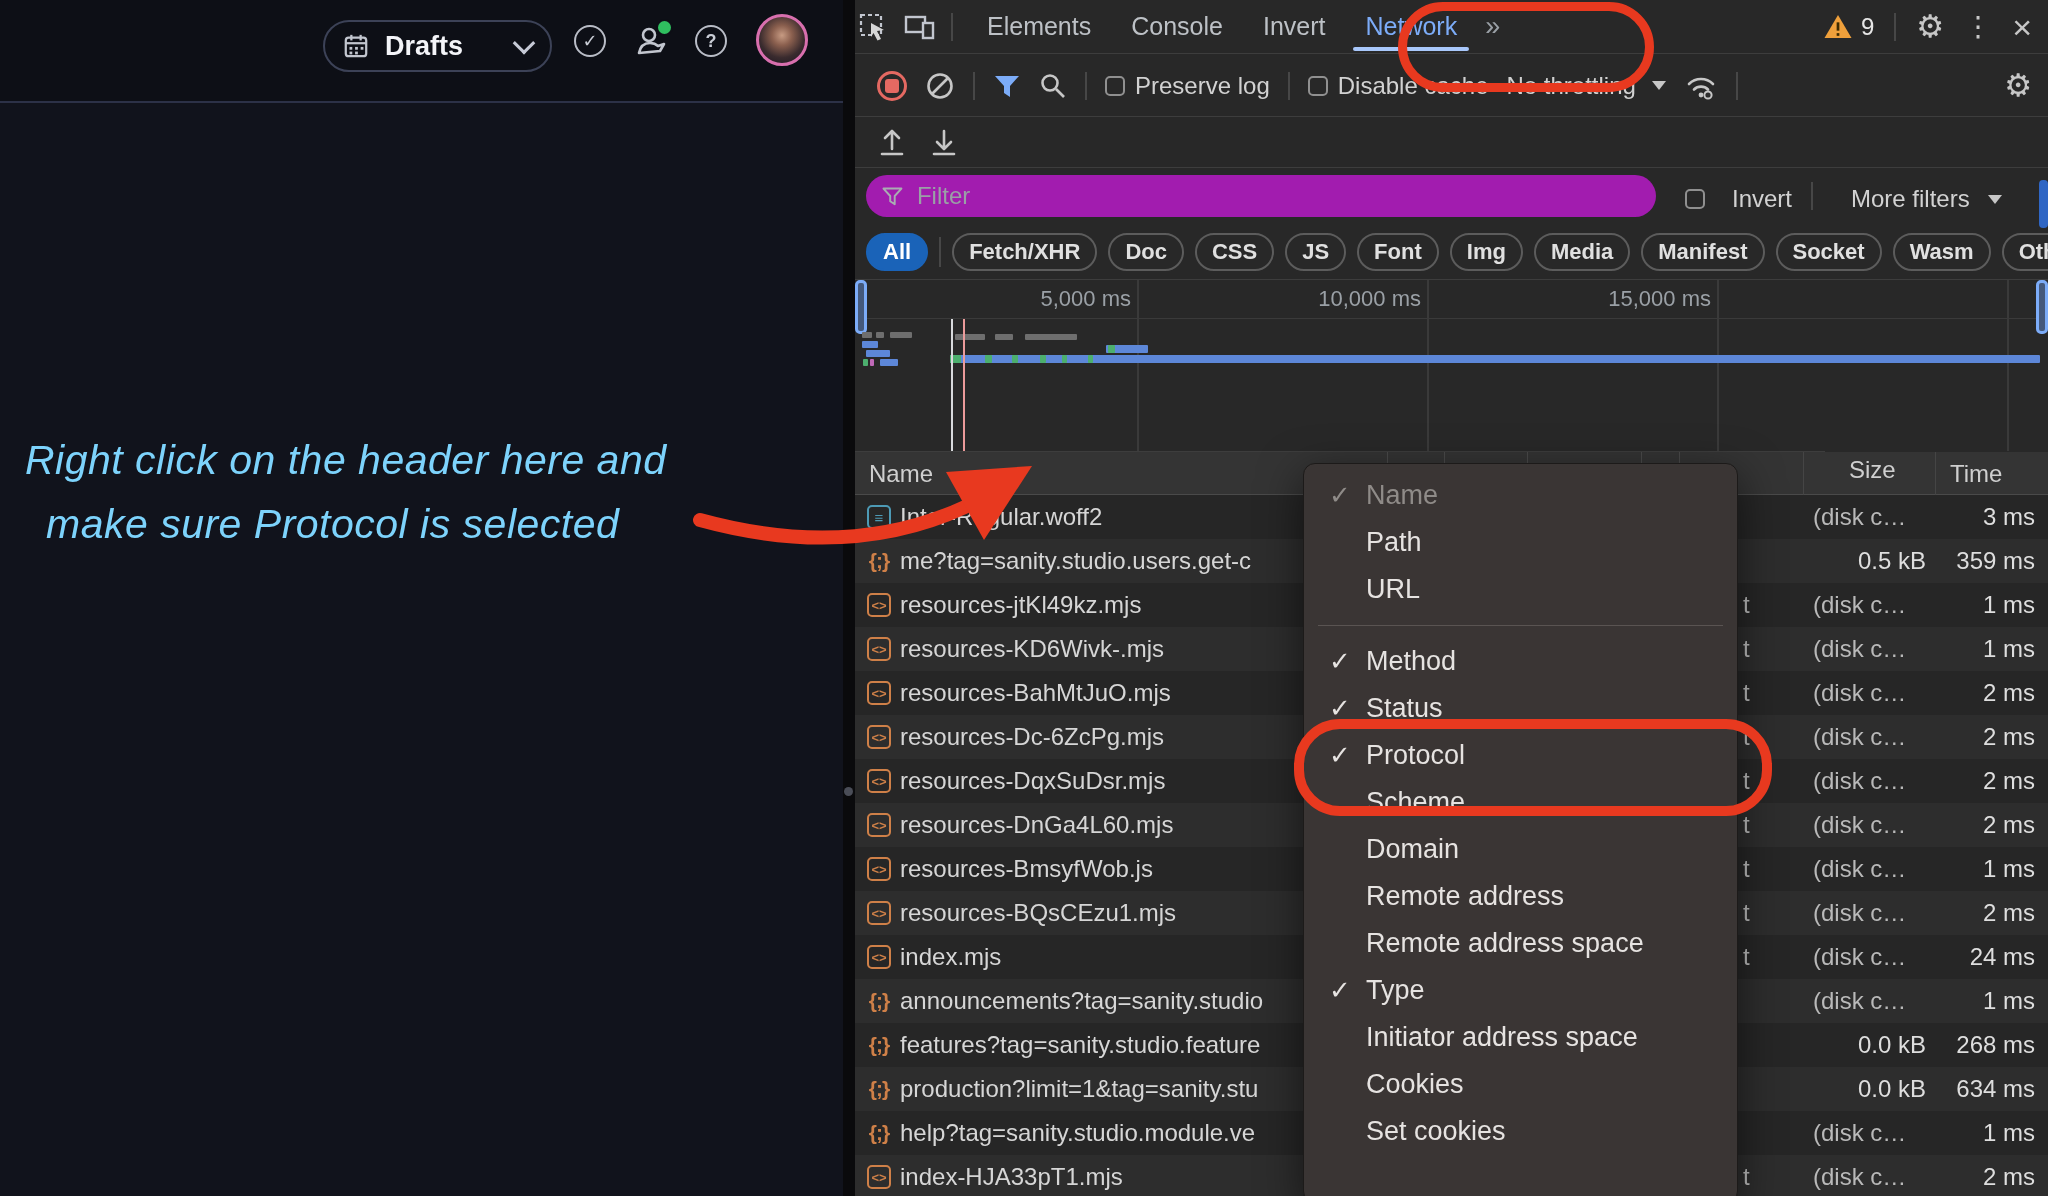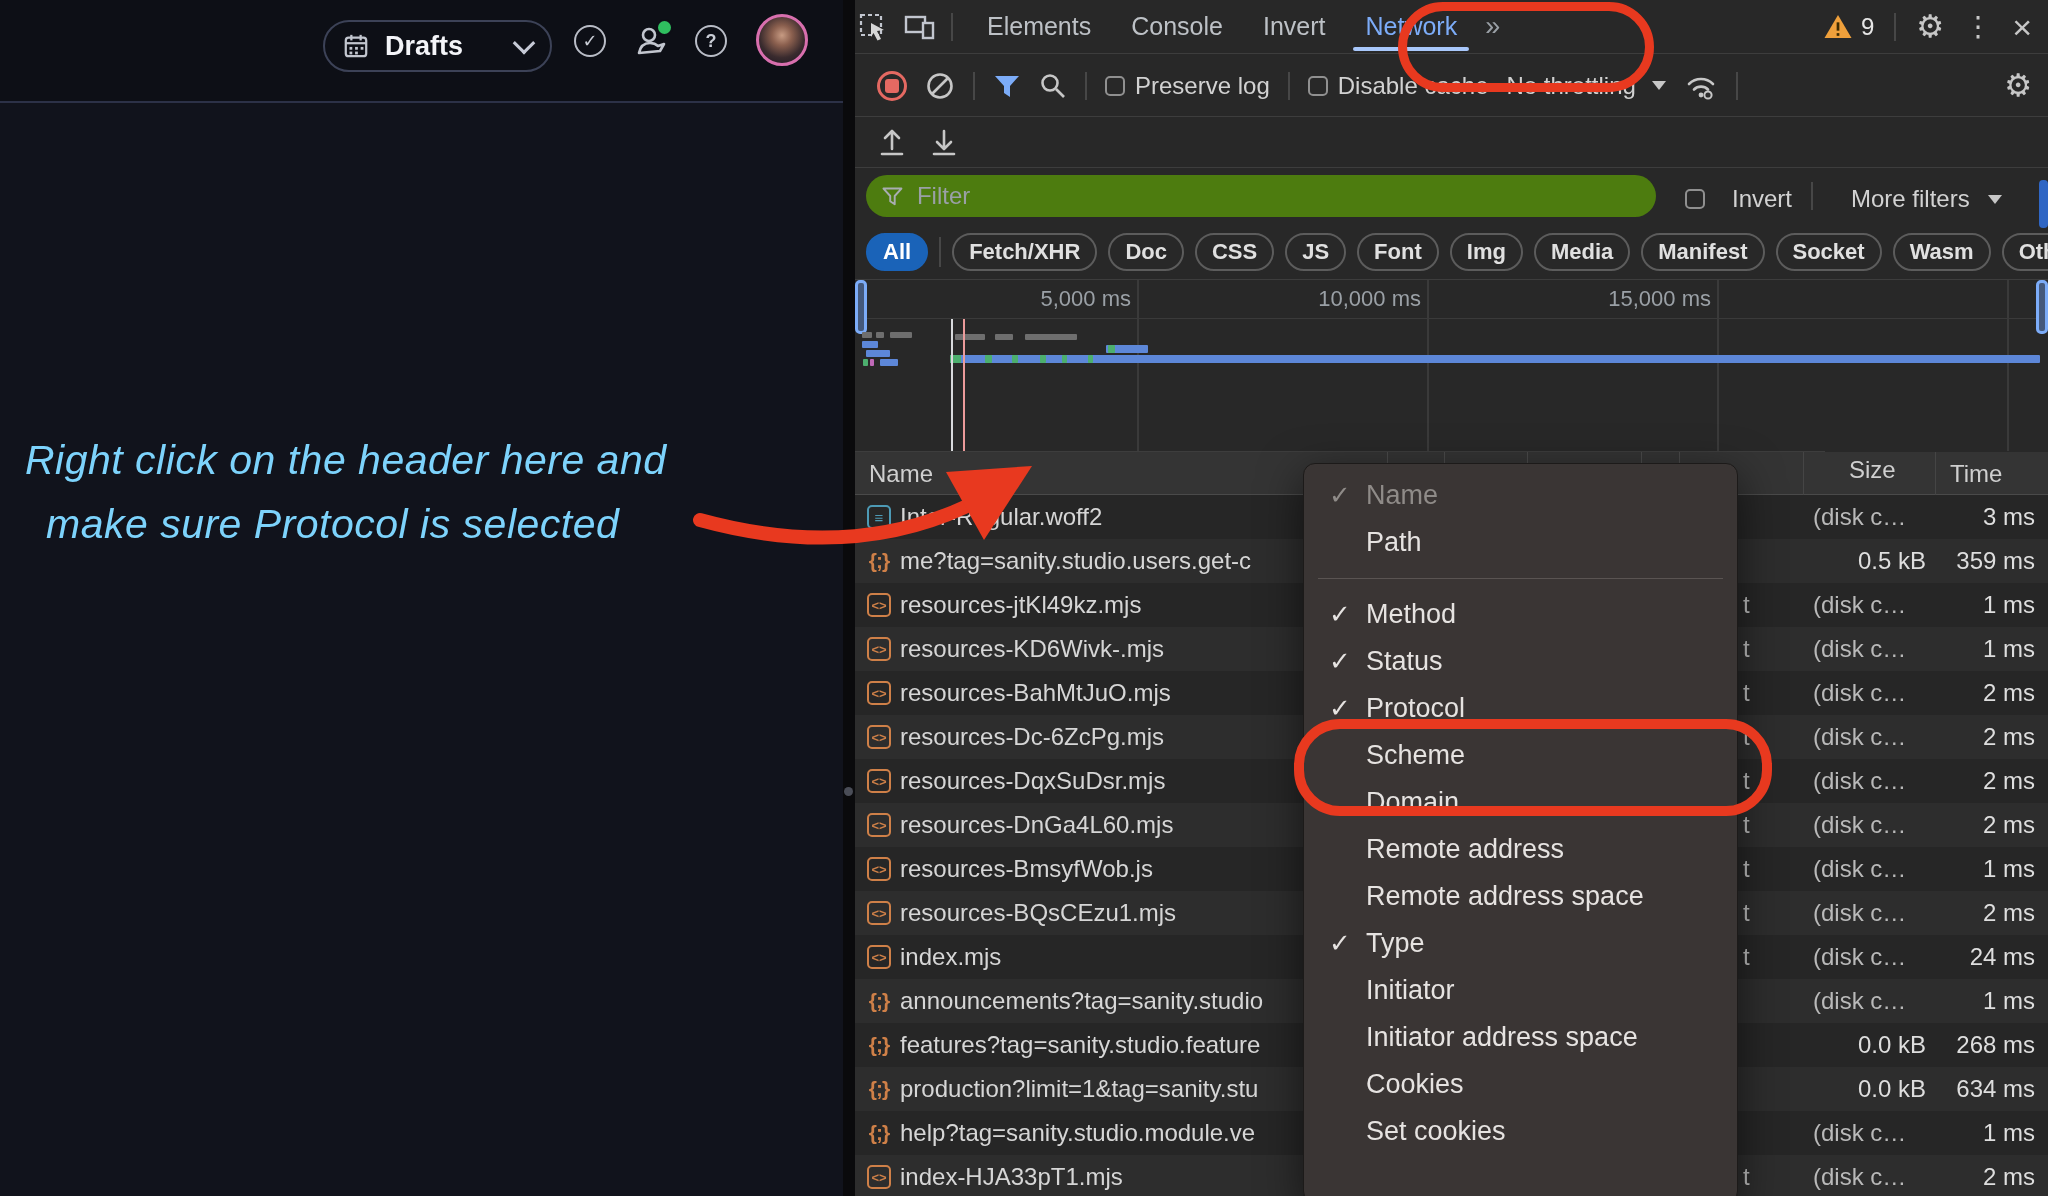--- a/index.html
+++ b/index.html
@@ -62,21 +62,21 @@
          border-top:9px solid #c7c7c7;margin-left:6px;}
   .tgroup{display:flex;align-items:center;gap:10px;cursor:pointer;}
   .toolbar-gear{margin-left:auto;padding-right:16px;}
 
   
   .harrow{position:absolute;left:0;top:118px;width:1193px;height:50px;display:flex;align-items:center;
           gap:22px;padding-left:22px;box-sizing:border-box;border-bottom:1px solid #3d3d3d;}
 
   
   .filterrow{position:absolute;left:0;top:168px;width:1193px;height:56px;display:flex;align-items:center;}
-  .fpill{position:absolute;left:11px;top:7px;width:790px;height:42px;background:#4d7c0f;border-radius:21px;
+  .fpill{position:absolute;left:11px;top:7px;width:790px;height:42px;background:#a21caf;border-radius:21px;
          display:flex;align-items:center;padding:0 16px;box-sizing:border-box;gap:12px;}
   .fpill input{background:transparent;border:none;outline:none;color:#d6d6d6;font-size:24px;width:100%;
                font-family:inherit;}
   .fpill input::placeholder{color:#9aa0a6;}
   .invert{position:absolute;left:830px;top:17px;display:flex;align-items:center;gap:27px;}
   .frsep{position:absolute;left:956px;top:14px;width:2px;height:28px;background:#474747;}
   .morefilters{position:absolute;left:996px;top:17px;display:flex;align-items:center;gap:12px;cursor:pointer;}
   .scroll-sliver{position:absolute;left:1184px;top:180px;width:9px;height:48px;background:#2f66c4;border-radius:4px;}
 
   
@@ -472,30 +472,30 @@
         <span class="rname">index-HJA33pT1.mjs</span>
         <span class="rsliver">t</span>
         <span class="rsize lft">(disk c…</span>
         <span class="rtime">2 ms</span>
       </div>
     </div>
 
   <div class="cmenu" id="cmenu">
       <div class="mitem disabled"><span class="mcheck">✓</span><span>Name</span></div>
       <div class="mitem"><span>Path</span></div>
+      <div class="mitem"><span>URL</span></div>
       <div class="mdivider"></div>
       <div class="mitem"><span class="mcheck">✓</span><span>Method</span></div>
       <div class="mitem"><span class="mcheck">✓</span><span>Status</span></div>
       <div class="mitem"><span class="mcheck">✓</span><span>Protocol</span></div>
       <div class="mitem"><span>Scheme</span></div>
       <div class="mitem"><span>Domain</span></div>
       <div class="mitem"><span>Remote address</span></div>
       <div class="mitem"><span>Remote address space</span></div>
       <div class="mitem"><span class="mcheck">✓</span><span>Type</span></div>
-      <div class="mitem"><span>Initiator</span></div>
       <div class="mitem"><span>Initiator address space</span></div>
       <div class="mitem"><span>Cookies</span></div>
       <div class="mitem"><span>Set cookies</span></div>
     </div>
 </div>
 
 <div class="ring ring-network"></div>
 <div class="ring ring-protocol"></div>
 
 <svg class="arrow-svg" width="2048" height="1196" viewBox="0 0 2048 1196">

